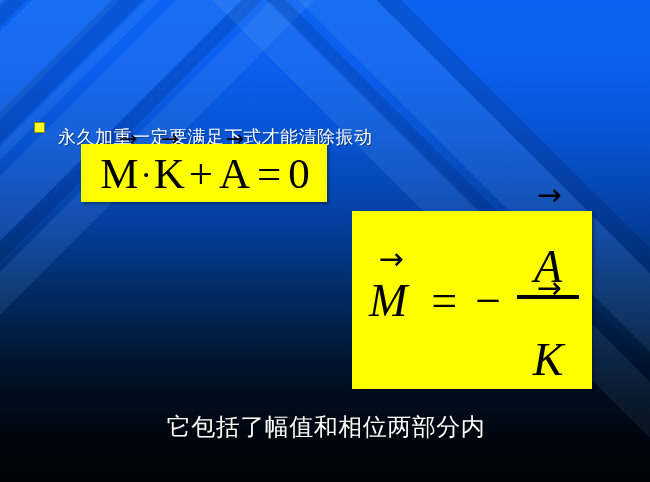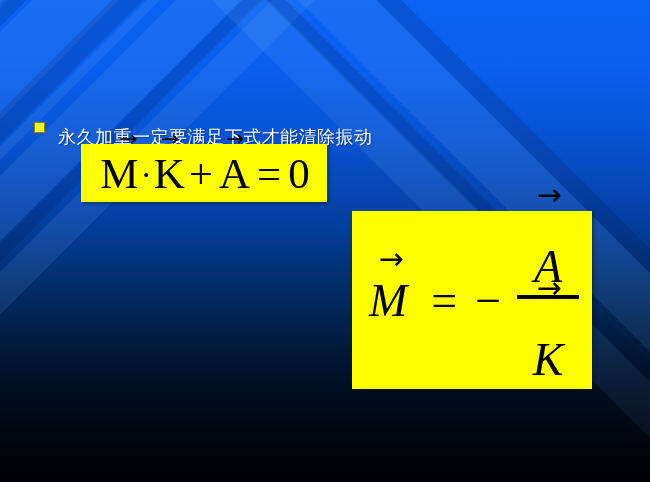--- a/index.html
+++ b/index.html
@@ -310,14 +310,17 @@
       <span id="f2-eq">=</span>
       <span id="f2-minus">−</span>
       <span id="f2-frac">
         <span class="num vec" id="f2-A"><span>A</span><span class="arw">→</span></span>
         <span class="bar"></span>
         <span class="den vec" id="f2-K"><span>K</span><span class="arw">→</span></span>
       </span>
     </div>
   </div>
 
+  <div id="caption">
+    <span id="caption-inner">它包括了幅值和相位两部分内</span>
+  </div>
 
 </div>
 
 </body></html>

